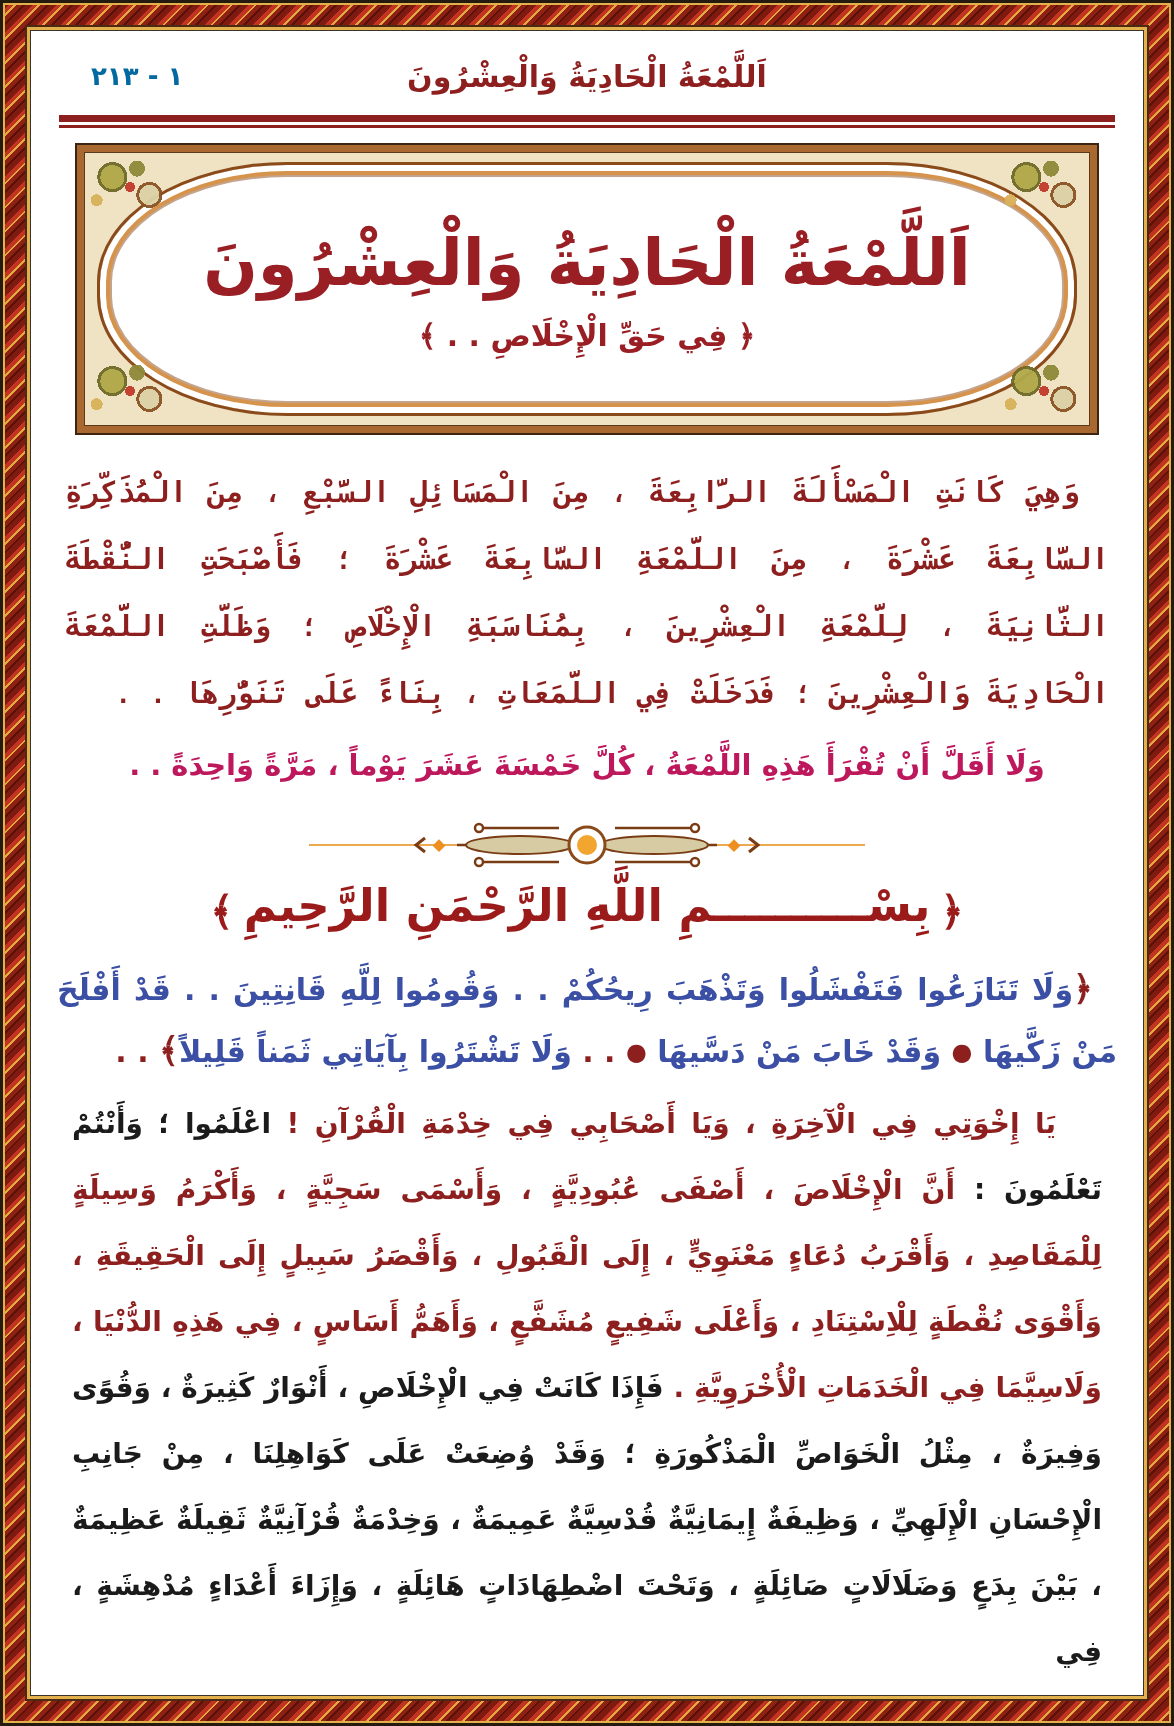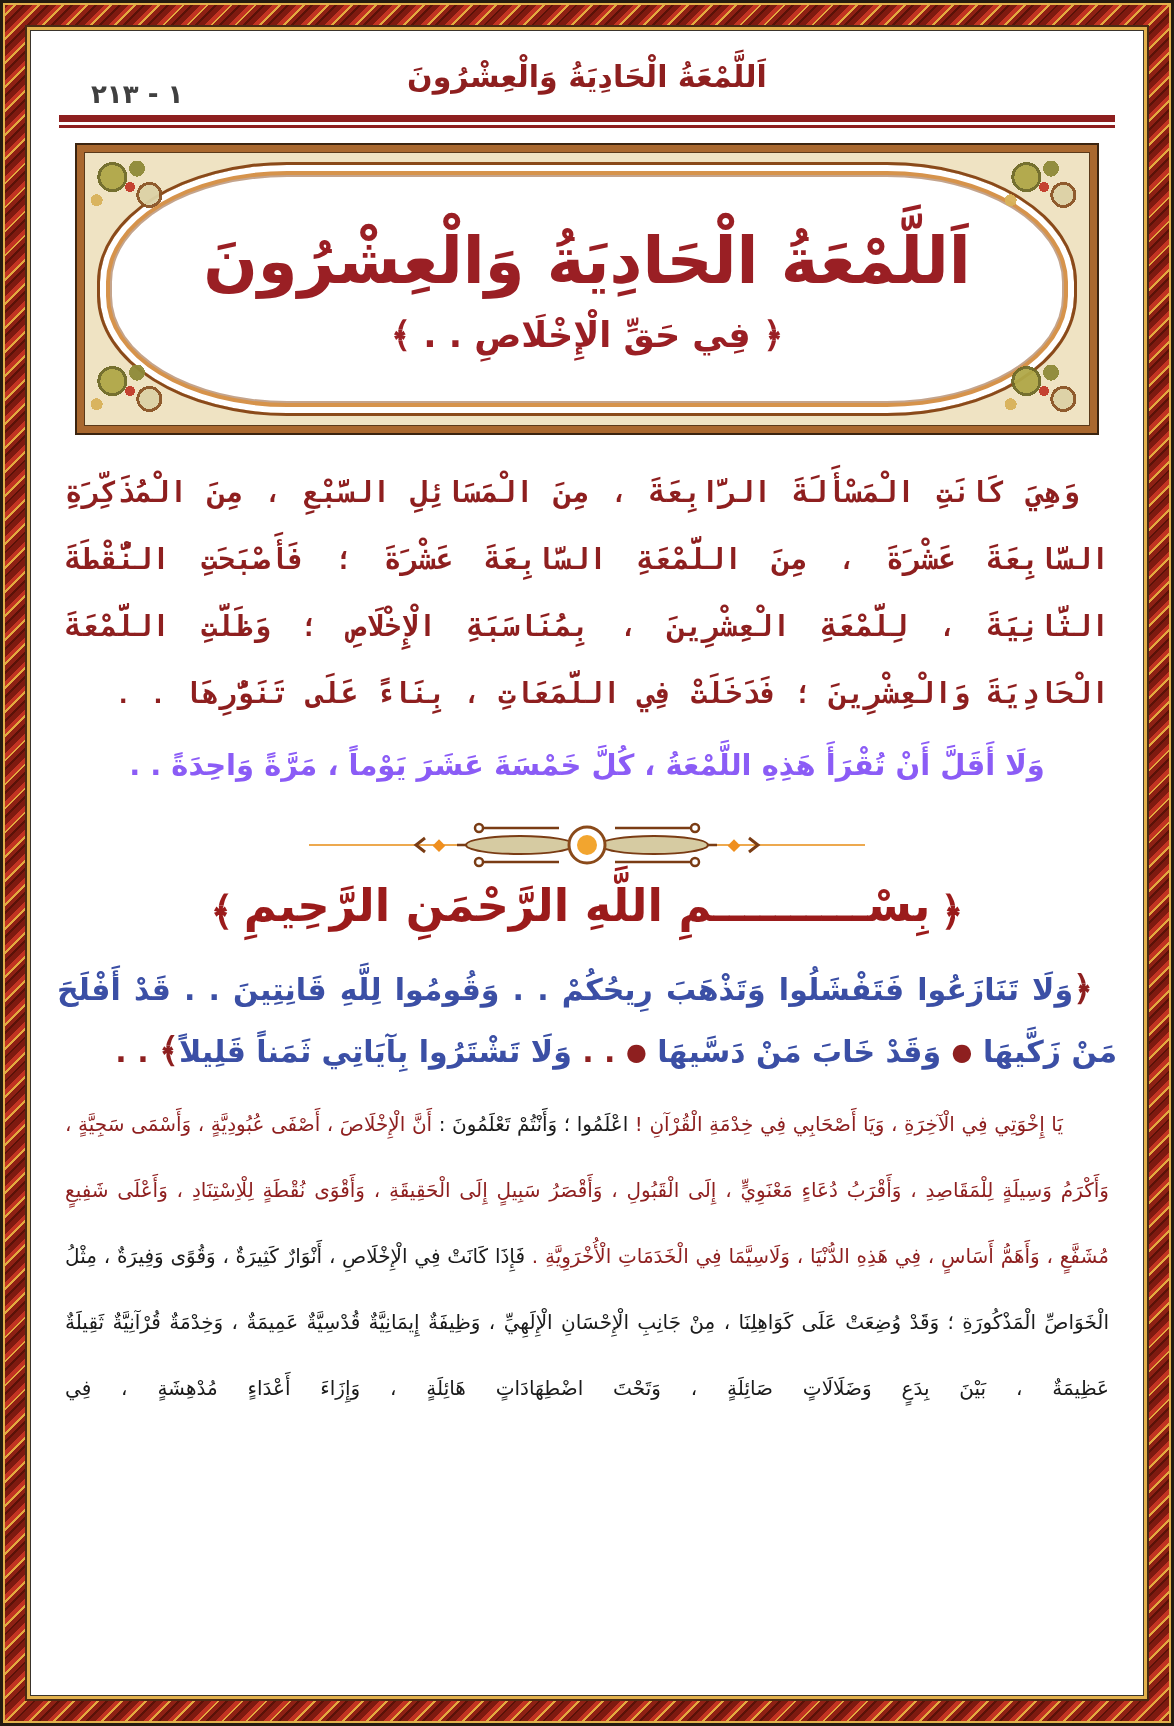--- a/index.html
+++ b/index.html
@@ -22,21 +22,21 @@
     border:1px solid #3a342c;
     box-shadow: 0 0 0 3px #e2b14c, 0 0 0 5px #4a2a14;
     padding:20px 26px 0;
     overflow:hidden;
     direction:rtl;
   }
 
   
   .header { position:relative; height:54px; }
   .running-title { text-align:center; font-size:30px; font-weight:bold; color:#8e1f1f; padding-top:8px; }
-  .page-num { position:absolute; left:34px; top:28px; font-size:26px; font-weight:bold; color:#404040; letter-spacing:2px; }
+  .page-num { position:absolute; left:34px; top:10px; font-size:26px; font-weight:bold; color:#0369a1; letter-spacing:2px; }
   .rule { height:13px; margin:10px 2px 0;
     background:linear-gradient(to bottom,#8e1f1f 0 7px,#ffffff 7px 10px,#8e1f1f 10px 13px); }
 
   
   .tbox { position:relative; margin:15px 18px 0; height:292px;
     border:2px solid #3b2410; background:#a9682f; padding:7px; }
   .tbox-cream { height:100%; background:#efe3c3; border:1px solid #5a3a1a; padding:9px 12px; }
   .tbox-white { height:100%; background:#ffffff; border:3px solid #8a4a1a;
     border-radius:190px / 120px;
     box-shadow: inset 0 0 0 6px #ffffff, inset 0 0 0 10px rgba(217,145,63,.85), inset 0 0 0 12px rgba(138,74,26,.5);
@@ -45,43 +45,43 @@
     background:
       radial-gradient(circle at 50% 50%, #c23a2a 0 5px, transparent 5px),
       radial-gradient(circle at 30% 35%, #b0a848 0 12px, #6f6a28 12px 15px, transparent 15px),
       radial-gradient(circle at 72% 62%, #ddd2a6 0 10px, #8a5426 10px 13px, transparent 13px),
       radial-gradient(circle at 58% 22%, #8f8a38 0 8px, transparent 8px),
       radial-gradient(circle at 12% 70%, #d8b25a 0 6px, transparent 6px);
   }
   .c-tl { top:9px; right:9px; }  .c-tr { top:9px; left:9px; }
   .c-bl { bottom:9px; right:9px; } .c-br { bottom:9px; left:9px; }
   .box-title { font-size:64px; font-weight:bold; color:#9a1f24; line-height:1.2; text-align:center; }
-  .box-subtitle { margin-top:16px; font-size:35px; font-weight:bold; color:#9a1f24; text-align:center; }
+  .box-subtitle { margin-top:16px; font-size:30px; font-weight:bold; color:#9a1f24; text-align:center; }
 
   
   .intro1 { margin:26px 8px 0; font-size:29px; font-weight:bold; color:#8e1f1f;
     line-height:67px; text-align:justify; text-indent:30px;font-family:Liberation Mono, monospace; }
-  .intro2 { margin:4px 8px 0; font-size:29px; font-weight:bold; color:#8b5cf6;
+  .intro2 { margin:4px 8px 0; font-size:29px; font-weight:bold; color:#be185d;
     line-height:64px; text-align:center; }
 
   
   .divider { display:block; margin:20px auto 0; }
   .basmala { margin-top:6px; text-align:center; color:#9b1b1b; }
   .basmala .bt { font-size:45px; font-weight:bold; }
   .basmala .bk { font-size:40px; font-weight:bold; vertical-align:-4px; padding:0 10px; }
 
   
   .verse { margin:24px 0 0; font-size:30px; font-weight:bold; color:#3b4fa5;
     line-height:61px; text-align:justify; text-indent:24px; }
   .verse .vbk { color:#8e1f1f; font-size:34px; }
   .verse .ros { color:#8e1f1f; font-size:24px; vertical-align:2px; }
   .verse .vdots { color:#8e1f1f; }
 
   
-  .bodytext { margin:8px 8px 0; font-size:20px; font-weight:normal; color:#1b1b1b;
+  .bodytext { margin:8px 15px 0; font-size:28px; font-weight:bold; color:#1b1b1b;
     line-height:66px; text-align:justify; text-align-last:justify; text-indent:46px; }
   .mr { color:#8e1f1f; }
 </style>
 </head>
 <body>
 
 <div class="frame">
   <div class="inner">
 
     <div class="header">

